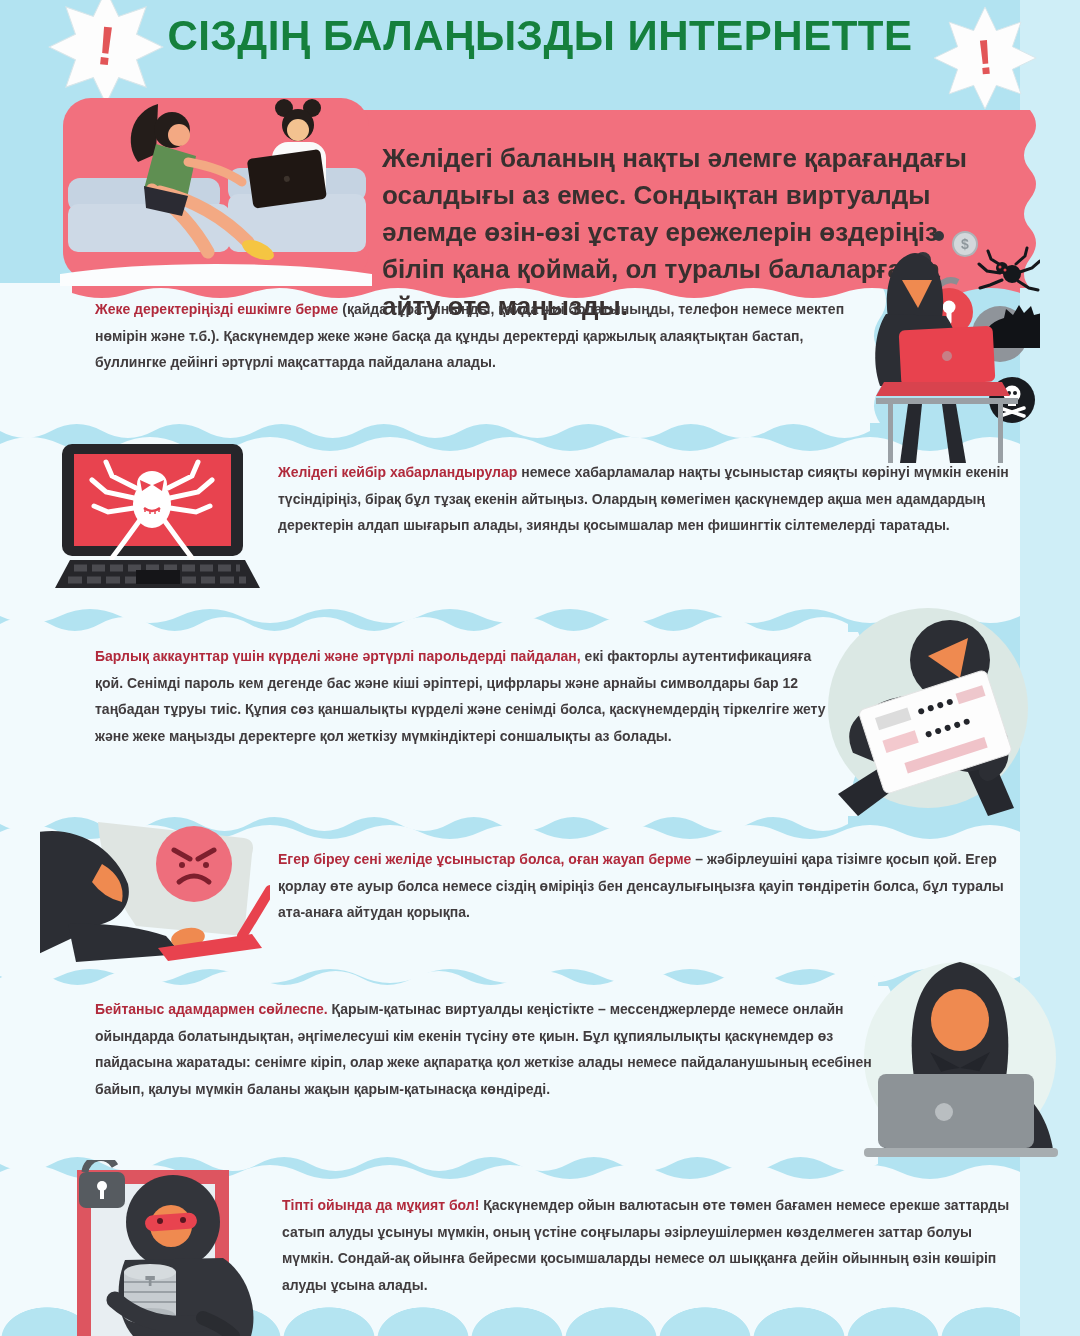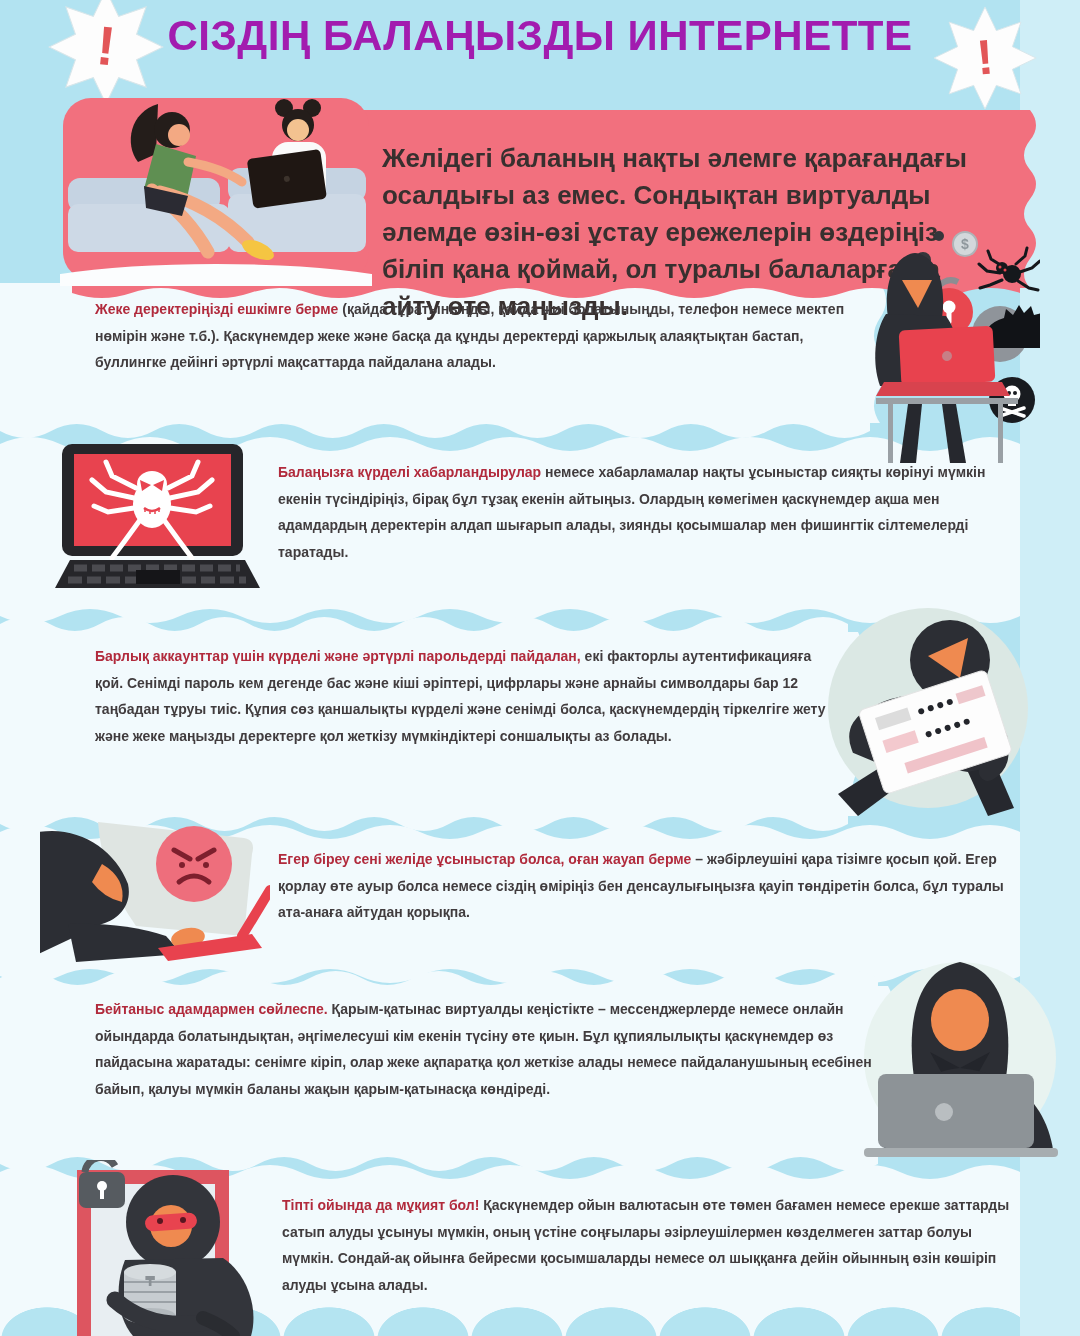--- a/index.html
+++ b/index.html
@@ -9,21 +9,21 @@
   .band{position:absolute;background:#f2fafd;}
   .wv{position:absolute;left:0;width:100%;height:26px;display:block;}
   .wv path{fill:#f2fafd;}
   .wv-t{top:-24px;} .wv-b{bottom:-24px;}
   .wv-r{position:absolute;right:-22px;top:0;height:100%;width:24px;display:block;}
   .wv-r path{fill:#f2fafd;}
   .banner{position:absolute;background:#f2707e;border-radius:34px 0 0 34px;}
   .banner .wv-r path{fill:#f2707e;}
   .banner .wv-b path{fill:#f2707e;}
   .title{position:absolute;left:150px;top:10px;width:780px;text-align:center;
-         font-weight:bold;font-size:42px;line-height:52px;color:#a21caf;letter-spacing:.5px;}
+         font-weight:bold;font-size:42px;line-height:52px;color:#15803d;letter-spacing:.5px;}
   .intro{position:absolute;left:382px;top:140px;width:608px;font-weight:bold;
          font-size:26px;line-height:37px;color:#38302f;}
   .sec{position:absolute;font-size:14px;line-height:26.5px;font-weight:bold;color:#413c3e;}
   .hd{color:#b12a3c;}
   .star{position:absolute;}
   .star text{font-weight:bold;font-size:52px;fill:#e25658;}
   .scallops{position:absolute;left:0;bottom:0;width:1020px;height:30px;
     background-image:radial-gradient(ellipse 46px 32px at 50% 110%, #b4e4f1 0 98%, rgba(0,0,0,0) 100%);
     background-size:94px 30px;background-repeat:repeat-x;background-position:0 100%;}
   svg{display:block;}
@@ -288,21 +288,21 @@
       <path d="M69,122 h52 M69,132 h52 M69,142 h52" stroke="#9ba1a6" stroke-width="2"></path>
       <ellipse cx="95" cy="112" rx="26" ry="8" fill="#d6dbde"></ellipse>
       <text x="95" y="126" text-anchor="middle" font-size="14" font-weight="bold" fill="#8b9196">₸</text>
     </g>
     <path d="M60,140 Q96,172 152,162" stroke="#33353b" stroke-width="17" fill="none" stroke-linecap="round"></path>
     <path d="M148,158 Q168,166 178,176" stroke="#2a2c31" stroke-width="14" fill="none" stroke-linecap="round"></path>
   </svg>
 
   <div class="sec" style="left:95px;top:296px;width:782px;"><span class="hd">Жеке деректеріңізді ешкімге берме</span><span> (қайда тұратыныңды, қайда жиі болатыныңды, телефон немесе мектеп нөмірін және т.б.). Қаскүнемдер жеке және басқа да құнды деректерді қаржылық алаяқтықтан бастап, буллингке дейінгі әртүрлі мақсаттарда пайдалана алады.</span></div>
 
-  <div class="sec" style="left:278px;top:459px;width:742px;"><span class="hd">Балаңызға күрделі хабарландырулар</span><span> немесе хабарламалар нақты ұсыныстар сияқты көрінуі мүмкін екенін түсіндіріңіз, бірақ бұл тұзақ екенін айтыңыз. Олардың көмегімен қаскүнемдер ақша мен адамдардың деректерін алдап шығарып алады, зиянды қосымшалар мен фишингтік сілтемелерді таратады.</span></div>
+  <div class="sec" style="left:278px;top:459px;width:742px;"><span class="hd">Желідегі кейбір хабарландырулар</span><span> немесе хабарламалар нақты ұсыныстар сияқты көрінуі мүмкін екенін түсіндіріңіз, бірақ бұл тұзақ екенін айтыңыз. Олардың көмегімен қаскүнемдер ақша мен адамдардың деректерін алдап шығарып алады, зиянды қосымшалар мен фишингтік сілтемелерді таратады.</span></div>
 
   <div class="sec" style="left:95px;top:643px;width:748px;"><span class="hd">Барлық аккаунттар үшін күрделі және әртүрлі парольдерді пайдалан,</span><span> екі факторлы аутентификацияға қой. Сенімді пароль кем дегенде бас және кіші әріптері, цифрлары және арнайы символдары бар 12 таңбадан тұруы тиіс. Құпия сөз қаншалықты күрделі және сенімді болса, қаскүнемдердің тіркелгіге жету және жеке маңызды деректерге қол жеткізу мүмкіндіктері соншалықты аз болады.</span></div>
 
   <div class="sec" style="left:278px;top:846px;width:736px;"><span class="hd">Егер біреу сені желіде ұсыныстар болса, оған жауап берме</span><span> – жәбірлеушіні қара тізімге қосып қой. Егер қорлау өте ауыр болса немесе сіздің өміріңіз бен денсаулығыңызға қауіп төндіретін болса, бұл туралы ата-анаға айтудан қорықпа.</span></div>
 
   <div class="sec" style="left:95px;top:996px;width:800px;"><span class="hd">Бейтаныс адамдармен сөйлеспе.</span><span> Қарым-қатынас виртуалды кеңістікте – мессенджерлерде немесе онлайн ойындарда болатындықтан, әңгімелесуші кім екенін түсіну өте қиын. Бұл құпиялылықты қаскүнемдер өз пайдасына жаратады: сенімге кіріп, олар жеке ақпаратқа қол жеткізе алады немесе пайдаланушының есебінен байып, қалуы мүмкін баланы жақын қарым-қатынасқа көндіреді.</span></div>
 
   <div class="sec" style="left:282px;top:1192px;width:740px;"><span class="hd">Тіпті ойында да мұқият бол!</span><span> Қаскүнемдер ойын валютасын өте төмен бағамен немесе ерекше заттарды сатып алуды ұсынуы мүмкін, оның үстіне соңғылары әзірлеушілермен көзделмеген заттар болуы мүмкін. Сондай-ақ ойынға бейресми қосымшаларды немесе ол шыққанға дейін ойынның өзін көшіріп алуды ұсына алады.</span></div>
 
 </div>

